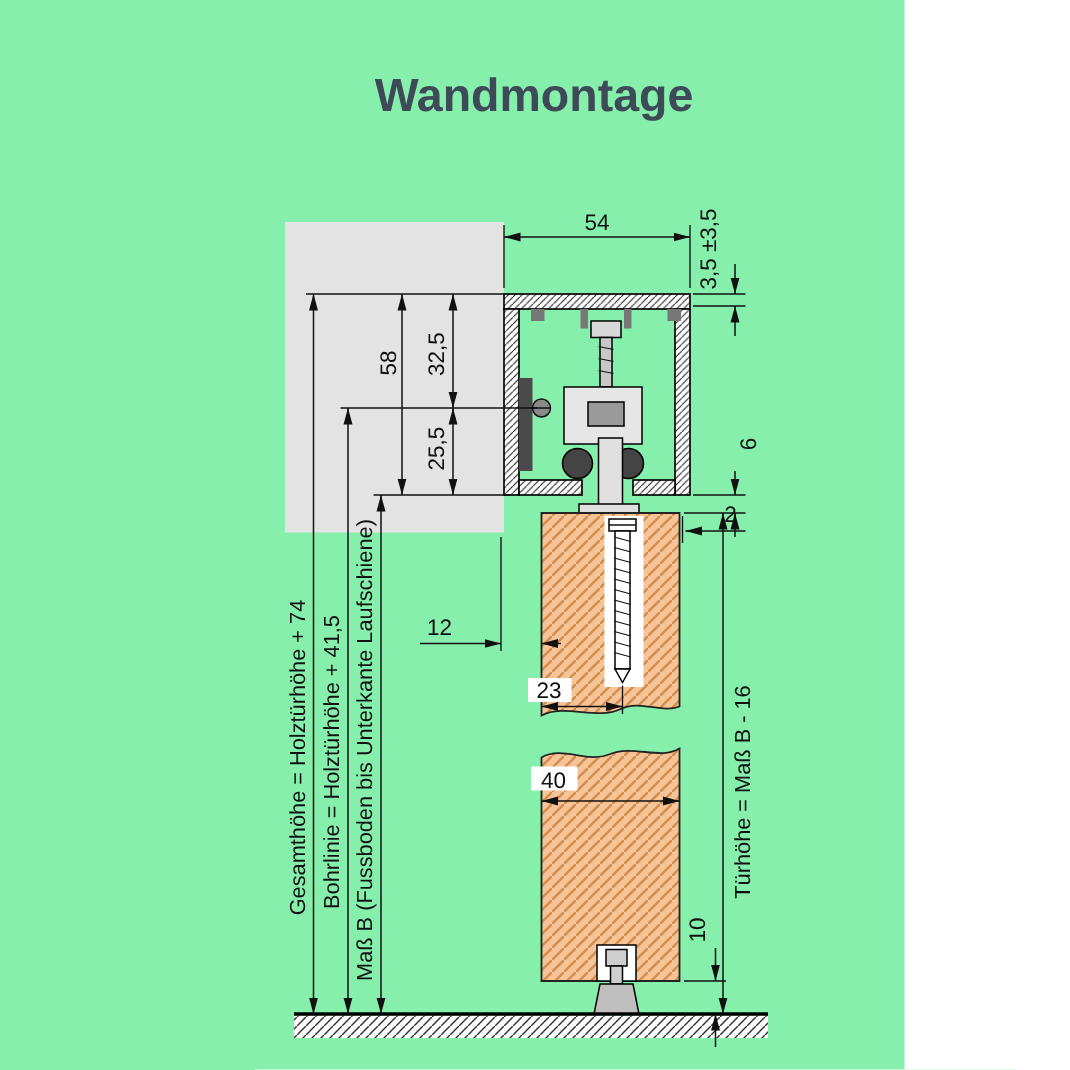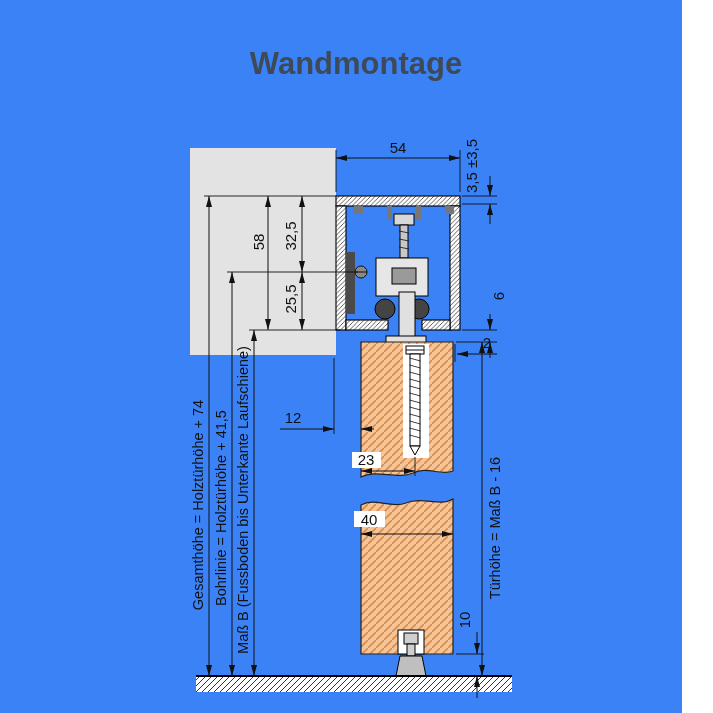--- a/index.html
+++ b/index.html
@@ -1,17 +1,17 @@
 <!DOCTYPE html>
 <html><head>
 <meta charset="utf-8">
 <style>
   html,body{margin:0;padding:0;background:#ffffff;}
   .page{
-    width:682px;height:713px;position:relative;background:#3b82f6;
+    width:603px;height:713px;position:relative;background:#86efac;
     font-family:"Liberation Sans",sans-serif;overflow:hidden;
   }
   svg{display:block;}
   text{font-family:"Liberation Sans",sans-serif;}
   .title-text{font-size:31px;font-weight:bold;fill:#3e4a57;}
   .dim-num{font-size:15px;fill:#111;}
   .dim-lbl{font-size:14.5px;fill:#111;}
   .dimline{stroke:#111;stroke-width:1;fill:none;}
   .extline{stroke:#111;stroke-width:0.9;fill:none;}
   .outline{stroke:#000;stroke-width:1.1;}

